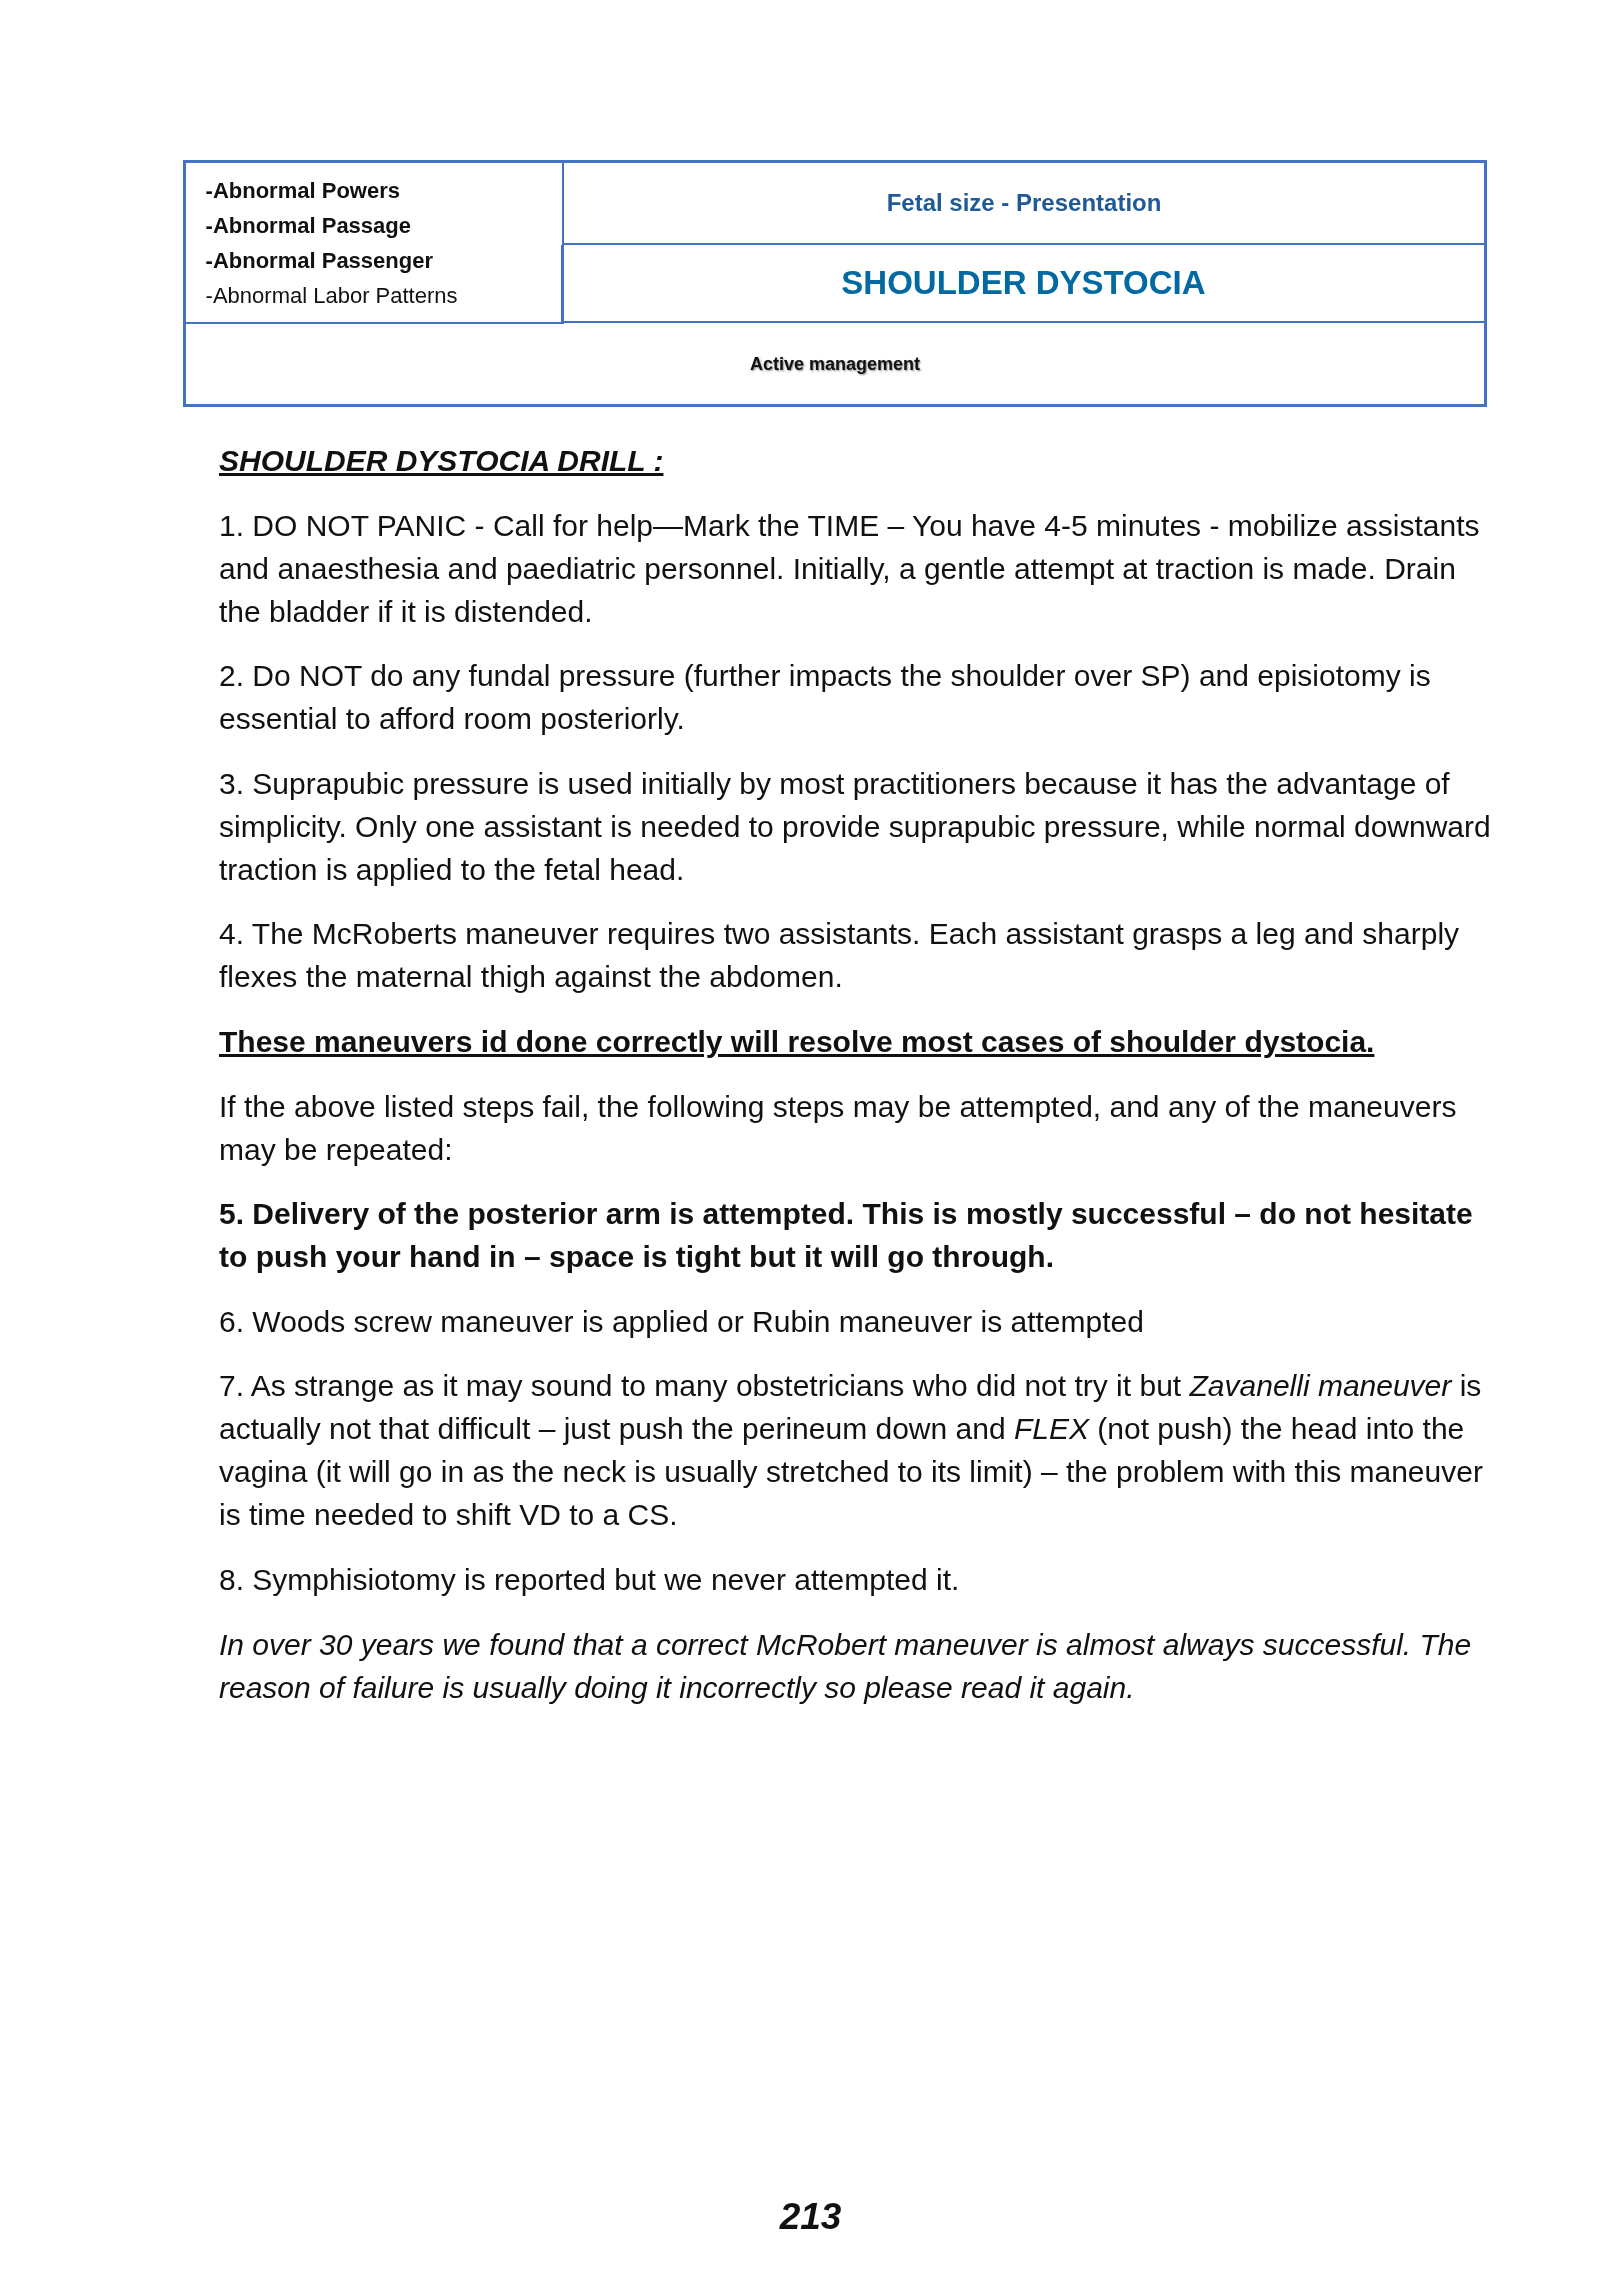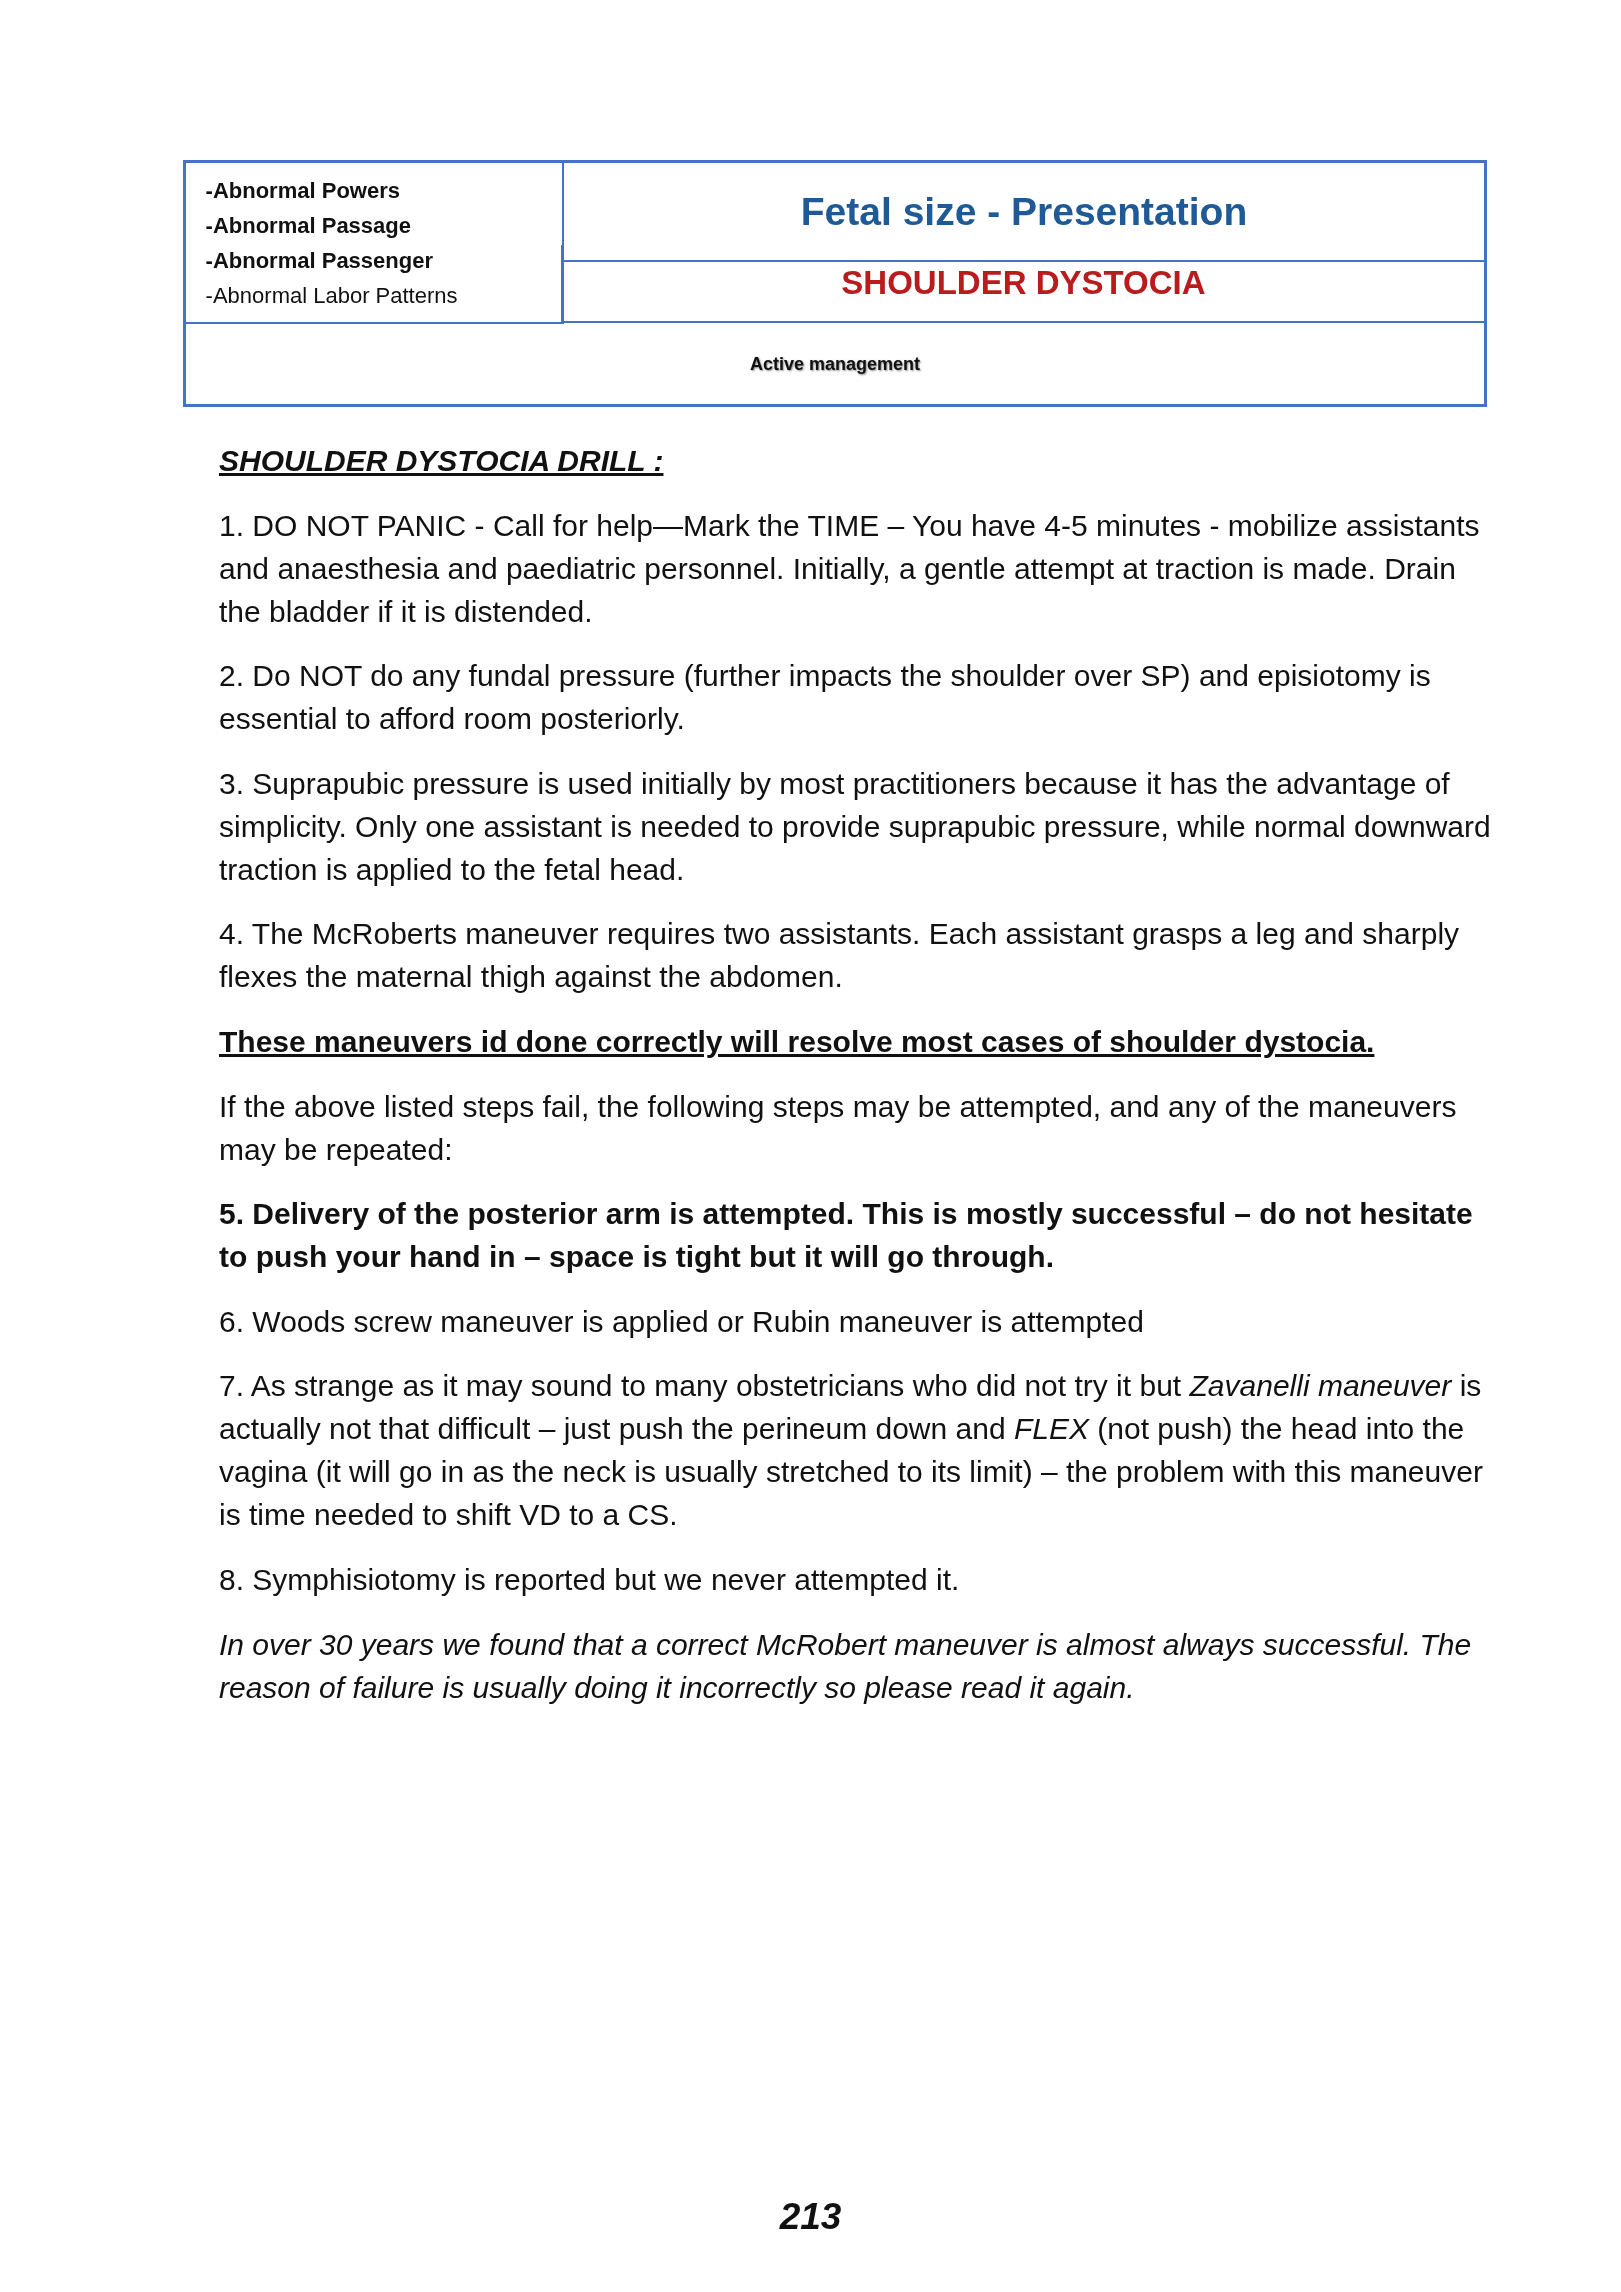--- a/index.html
+++ b/index.html
@@ -1,22 +1,22 @@
 <!DOCTYPE html>
 <html><head>
 <meta charset="utf-8">
 <style>
   html, body { margin:0; padding:0; background:#fff; }
   body { width:1621px; height:2293px; position:relative; font-family:"Liberation Sans", sans-serif; color:#111; }
   .hdr { position:absolute; left:183px; top:160px; width:1304px; height:247px; box-sizing:border-box; border:3.9px solid #4472c4; }
   .hdr .left { position:absolute; left:0; top:0; width:378px; height:161px; border-right:2.9px solid #4472c4; border-bottom:2.9px solid #4472c4; box-sizing:border-box; padding:9.8px 0 0 19.6px; }
   .hdr .left div { font-size:22px; line-height:35px; }
   .hdr .left .b { font-weight:bold; }
-  .hdr .r1 { position:absolute; left:378px; top:0; right:0; height:99px; border-bottom:2.9px solid #4472c4; box-sizing:border-box; display:flex; align-items:center; justify-content:center; color:#1f5a96; font-weight:bold; font-size:39px; }
-  .hdr .r2 { position:absolute; left:375px; top:82px; right:0; height:78px; border-bottom:2.9px solid #4472c4; border-left:2.9px solid #4472c4; box-sizing:border-box; display:flex; align-items:center; justify-content:center; color:#b91c1c; font-weight:bold; font-size:33px; }
+  .hdr .r1 { position:absolute; left:378px; top:0; right:0; height:82px; border-bottom:2.9px solid #4472c4; box-sizing:border-box; display:flex; align-items:center; justify-content:center; color:#1f5a96; font-weight:bold; font-size:24px; }
+  .hdr .r2 { position:absolute; left:375px; top:82px; right:0; height:78px; border-bottom:2.9px solid #4472c4; border-left:2.9px solid #4472c4; box-sizing:border-box; display:flex; align-items:center; justify-content:center; color:#0369a1; font-weight:bold; font-size:33px; }
   .hdr .r3 { position:absolute; left:0; top:161px; right:0; bottom:0; display:flex; align-items:center; justify-content:center; font-weight:bold; font-size:18px; text-shadow:1px 1px 2px #888; }
   .body { position:absolute; left:203px; top:439px; width:1284px; font-size:30px; line-height:43px;margin-left:16px; }
   .body p { margin:0 0 21.6px 0; }
   .h { font-weight:bold; font-style:italic; text-decoration:underline; margin-bottom:21.6px !important; }
   .bu { font-weight:bold; text-decoration:underline; }
   .bold { font-weight:bold; }
   .it { font-style:italic; }
   .pg { position:absolute; left:0; width:1621px; top:2196px; text-align:center; font-weight:bold; font-size:37px;font-style:italic; }
 </style>
 </head>

